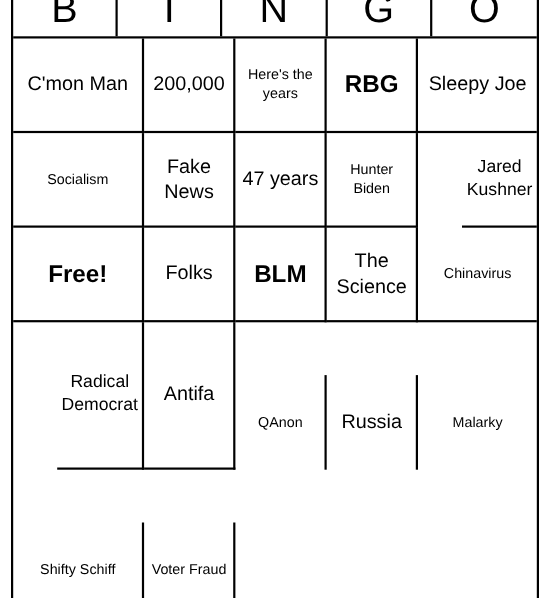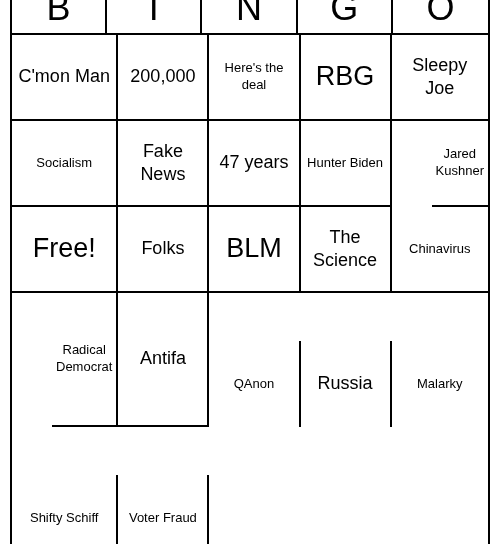--- a/index.html
+++ b/index.html
@@ -64,52 +64,52 @@
     .bingo-cell:nth-child(5n) {
       border-right: none;
     }
 
     .bingo-cell:nth-last-child(-n+5) {
       border-bottom: none;
       margin-top: 48px;
     }
 
     .cell-large {
-      font-size: 27px;
-      font-weight: normal;
+      font-size: 22px;
+      font-weight: bold;
     }
 
     .cell-medium {
       font-size: 18px;
     }
 
     .cell-small {
       font-size: 13px;
     }
 
     .cell-xsmall {
-      font-size: 13px;
+      font-size: 16px;
       margin-left: 40px;
     }
   </style>
 </head>
 <body>
 
 <div class="bingo-container">
   <div class="bingo-header">
   <div class="bingo-header-cell">B</div>
       <div class="bingo-header-cell">I</div>
       <div class="bingo-header-cell">N</div>
       <div class="bingo-header-cell">G</div>
       <div class="bingo-header-cell">O</div>
     </div>
   <div class="bingo-grid">
       <div class="bingo-cell cell-medium">C'mon Man</div>
       <div class="bingo-cell cell-medium">200,000</div>
-      <div class="bingo-cell cell-small">Here's the deal</div>
+      <div class="bingo-cell cell-small">Here's the years</div>
       <div class="bingo-cell cell-large">RBG</div>
       <div class="bingo-cell cell-medium">Sleepy Joe</div>
       <div class="bingo-cell cell-small">Socialism</div>
       <div class="bingo-cell cell-medium">Fake News</div>
       <div class="bingo-cell cell-medium">47 years</div>
       <div class="bingo-cell cell-small">Hunter Biden</div>
       <div class="bingo-cell cell-xsmall">Jared Kushner</div>
       <div class="bingo-cell cell-large">Free!</div>
       <div class="bingo-cell cell-medium">Folks</div>
       <div class="bingo-cell cell-large">BLM</div>

